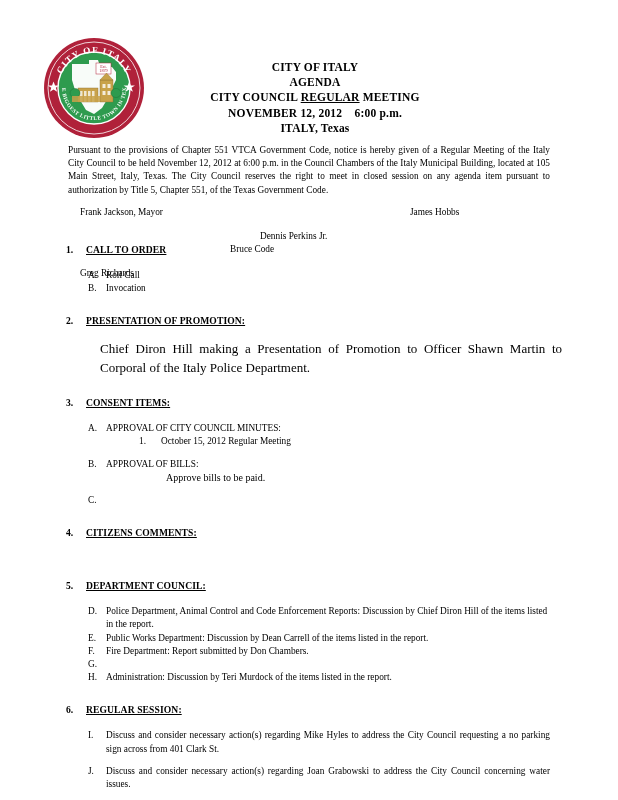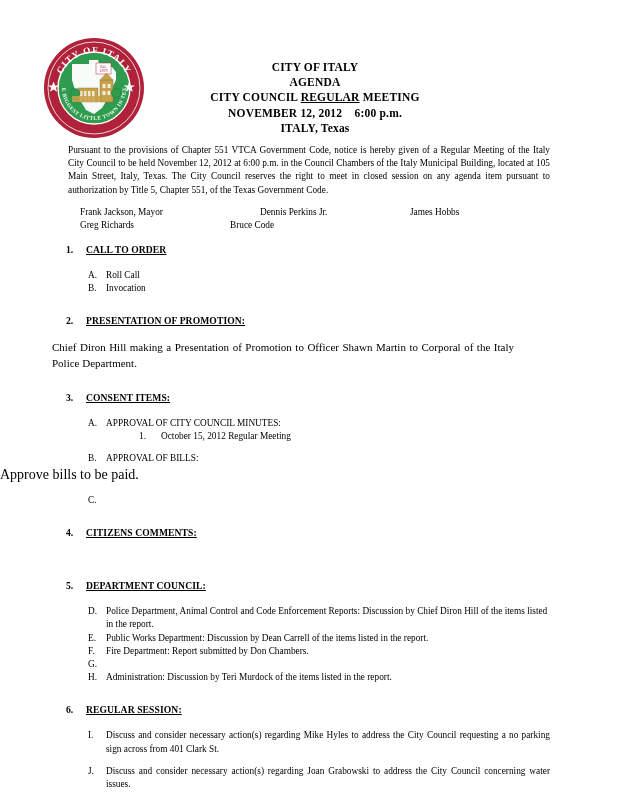--- a/index.html
+++ b/index.html
@@ -66,21 +66,21 @@
   .council {
     position: absolute;
     left: 80px;
     top: 206px;
     width: 440px;
     font-size: 9.3px;
     line-height: 1.45;
   }
   .council-row { display: flex; }
   .council-col-1 { width: 180px; }
-  .council-col-2 { width: 150px; }
+  .council-col-2 { width: 150px; margin-top: 24px; }
   .council-col-3 { width: 110px; }
 
   
   .agenda {
     position: absolute;
     left: 0;
     top: 244px;
     width: 618px;
   }
 
@@ -96,23 +96,23 @@
     width: 20px;
     margin-left: 66px;
     flex: none;
   }
   .section-title {
     text-decoration: underline;
     letter-spacing: 0.1px;
   }
 
   .para {
-    margin-left: 52px;
+    margin-left: 100px;
     width: 462px;
-    font-size: 11px;
+    font-size: 13px;
     line-height: 1.42;
     text-align: justify;
   }
 
   .sublist { margin: 0; padding: 0; }
 
   .subitem {
     display: flex;
     align-items: flex-start;
     font-size: 9.3px;
@@ -134,21 +134,22 @@
     font-size: 9.3px;
     line-height: 1.42;
   }
   .subsub .mark {
     margin-left: 139px;
     width: 22px;
     flex: none;
   }
 
   .plainsub {
-    font-size: 14px;
+    margin-left: 166px;
+    font-size: 10px;
     line-height: 1.42;
   }
   .gap-s  { height: 9px; }
   .gap-m  { height: 14px; }
   .gap-l  { height: 20px; }
   .gap-xxl{ height: 42px; }
 </style>
 </head>
 <body>
 

